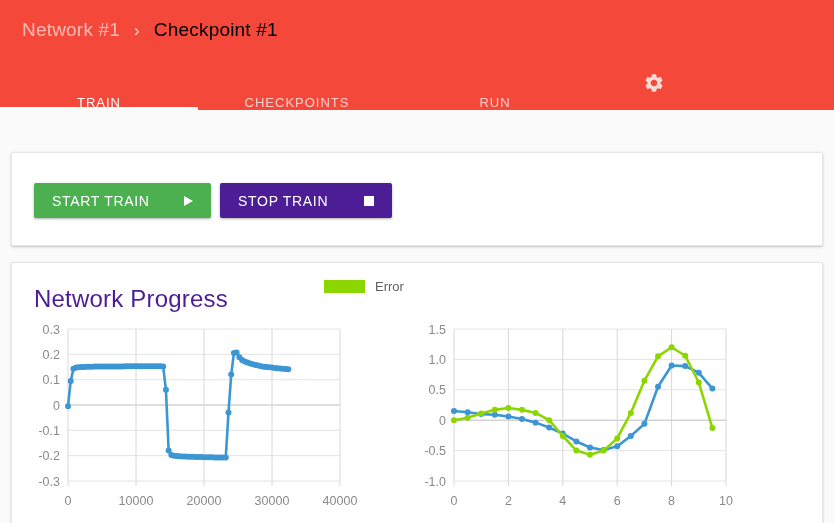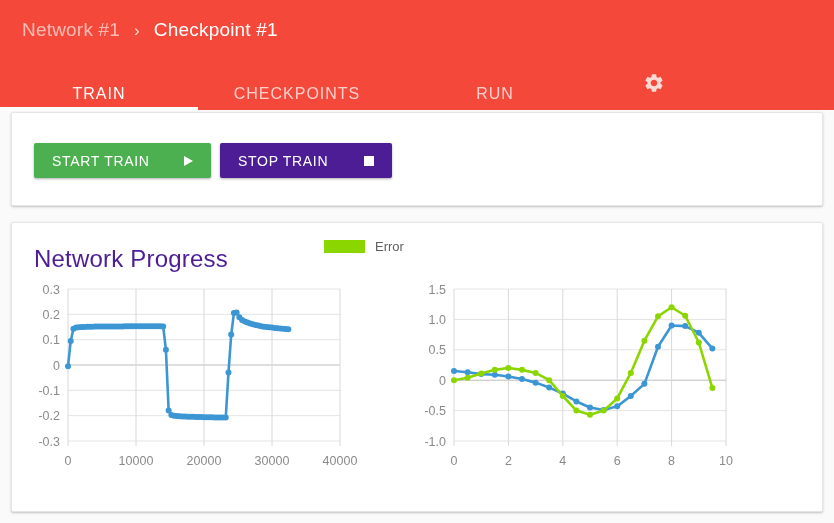--- a/index.html
+++ b/index.html
@@ -15,38 +15,38 @@
   
   .appbar {
     position: absolute; left: 0; top: 0; width: 834px; height: 110px;
     background: #f4483a;
   }
   .breadcrumb {
     position: absolute; left: 22px; top: 14px;
     display: flex; align-items: center; height: 32px;
   }
   .crumb {
-    font-size: 19px; color: #ffffff; letter-spacing: .2px;
+    font-size: 19px; color: #000000; letter-spacing: .2px;
     white-space: nowrap;
   }
   .crumb.muted { color: rgba(255,255,255,.62); }
   .crumb-sep {
     margin: 0 14px; color: rgba(255,255,255,.80);
     font-size: 17px; line-height: 1;
   }
 
   .tabbar {
     position: absolute; left: 0; top: 68px; width: 834px; height: 42px;
     display: flex;
   }
   .tab {
     flex: 0 0 auto; width: 198px; height: 42px;
-    display: flex; align-items: center; justify-content: center;
+    display: flex; align-items: flex-end; justify-content: center;
     padding-top: 9px;
-    font-size: 16px; letter-spacing: 1.0px;
+    font-size: 13px; letter-spacing: 1.0px;
     color: rgba(255,255,255,.74);
     cursor: pointer; position: relative;
   }
   .tab.active { color: #ffffff; }
   .tab.active::after {
     content: ""; position: absolute; left: 0; bottom: 0;
     width: 198px; height: 3px; background: #ffffff;
   }
   .tab-gear {
     flex: 0 0 auto; width: 120px; height: 42px;
@@ -54,20 +54,21 @@
     padding-top: 4px; cursor: pointer;
   }
   .gear-svg { width: 22px; height: 22px; display: block; }
 
   
   .card {
     position: absolute; background: #ffffff;
     border: 1px solid #e6e6e6;
     box-shadow: 0 1px 3px rgba(0,0,0,.17), 0 1px 1px rgba(0,0,0,.07);
     border-radius: 2px;
+    margin-top: 40px;
   }
   #card-train { left: 11px; top: 112px; width: 812px; height: 94px; }
   #card-progress { left: 11px; top: 222px; width: 812px; height: 290px; }
 
   .btn-row { position: absolute; left: 22px; top: 30px; display: flex; gap: 9px; }
   .btn {
     height: 35px; border: none; border-radius: 2px;
     color: #ffffff; font-size: 14px; letter-spacing: .7px;
     display: flex; align-items: center; gap: 22px;
     padding: 0 18px; cursor: pointer;

